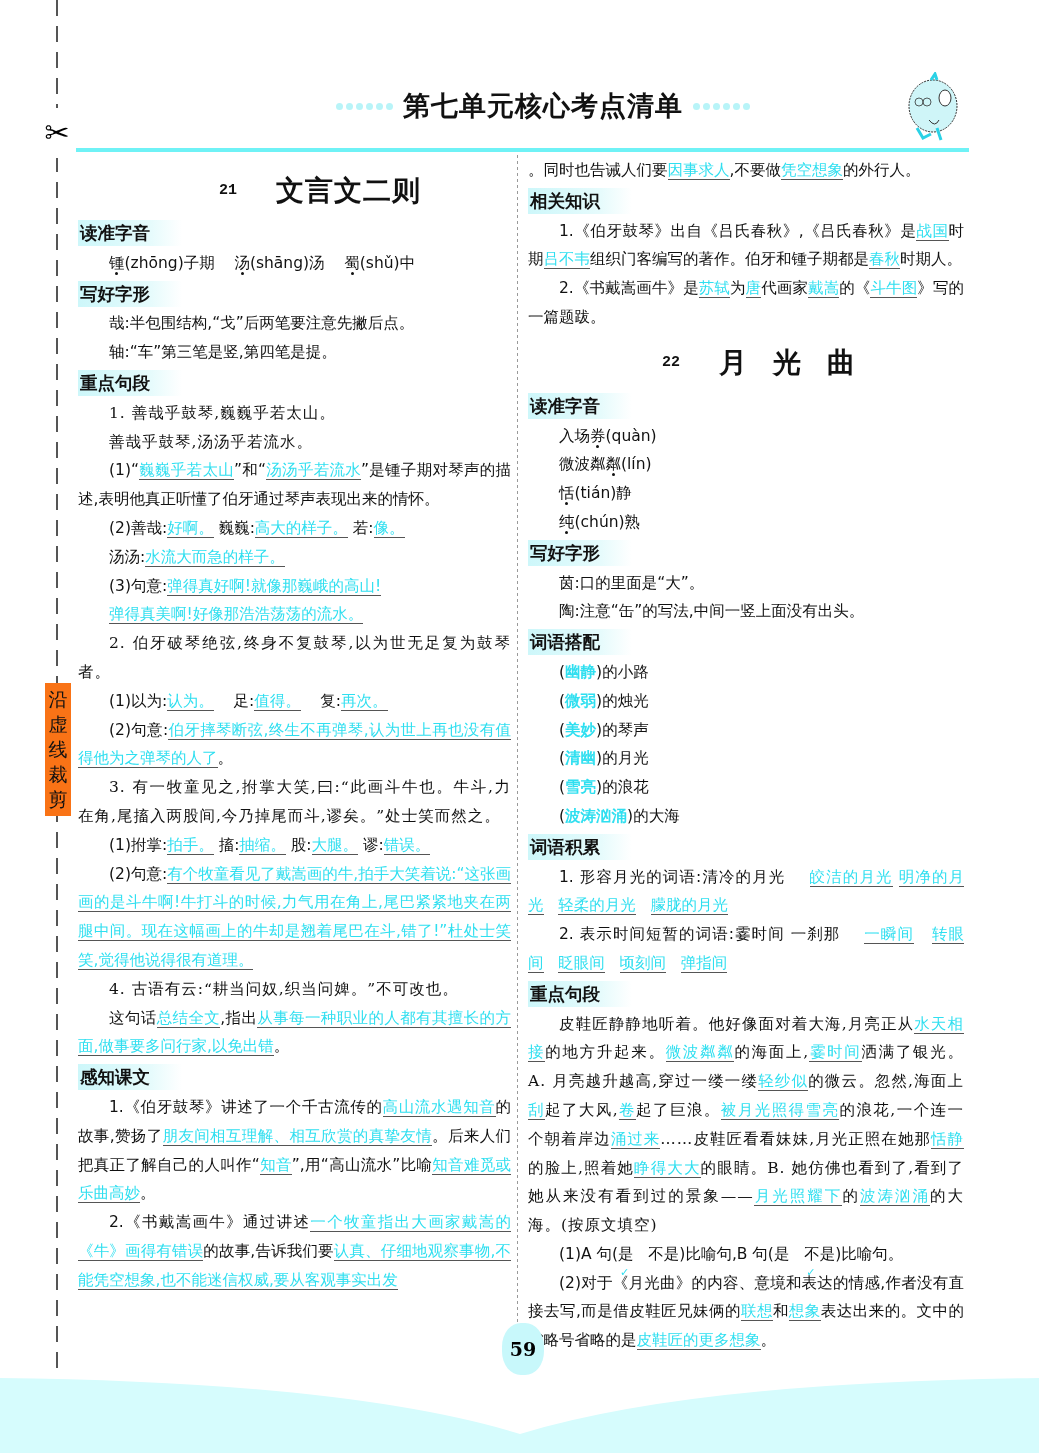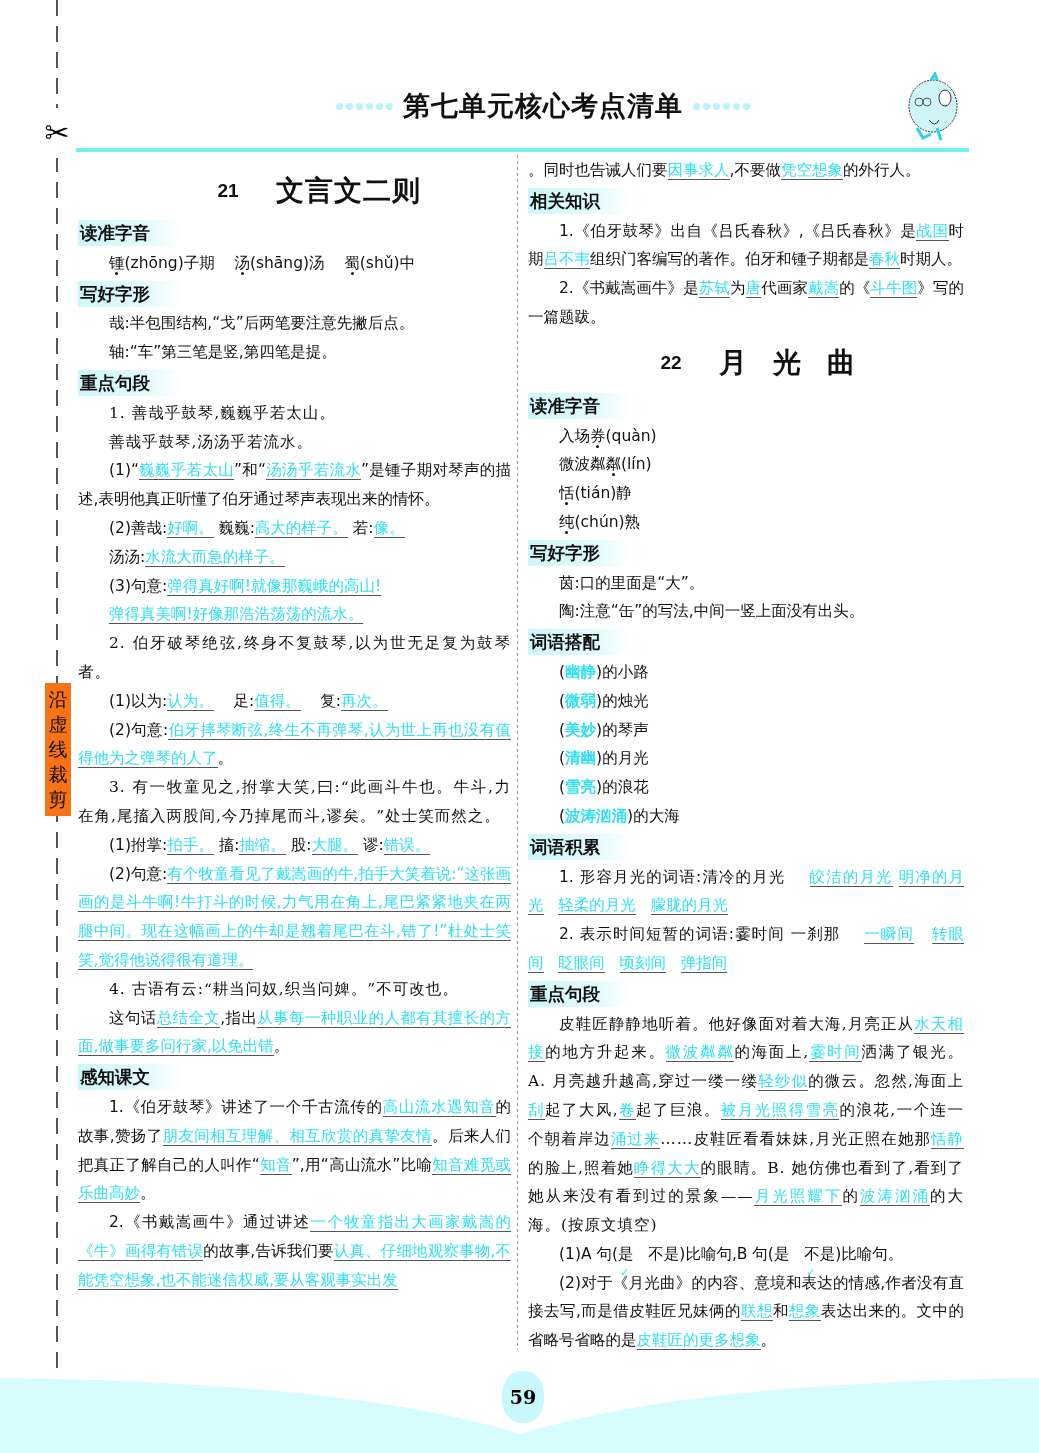--- a/index.html
+++ b/index.html
@@ -27,21 +27,21 @@
   
   .col-divider { position: absolute; left: 517px; top: 155px; width: 1px; height: 1195px;
     background-image: linear-gradient(#999 0 50%, transparent 50% 100%); background-size: 1px 6px; }
 
   .col { position: absolute; font-size: 15.5px; line-height: 28.8px; }
   .col-left { left: 78px; top: 165px; width: 433px; }
   .col-right { left: 528px; top: 156px; width: 436px; }
 
   .lesson-title { height: 52px; display: flex; align-items: center; justify-content: center; gap: 28px; margin-left: 40px; }
   .lesson-num { position: relative; width: 40px; height: 40px; display: flex; align-items: center; justify-content: center;
-    font-family: Liberation Sans, sans-serif; font-weight: bold; font-size: 19px; }
+    font-family: Liberation Mono, monospace; font-weight: bold; font-size: 15px; }
   .lesson-num::before { content: ""; position: absolute; left: -4px; top: 0; width: 40px; height: 40px; border-radius: 50%;
     background: #c7f6fa; z-index: -1; }
   .lesson-num::after { content: ""; position: absolute; left: 2px; top: 3px; width: 34px; height: 34px; border-radius: 50%;
     background: #fff; z-index: -1; }
   .lesson-name { font-family: "DejaVu Serif", serif; font-weight: bold; font-size: 28px; letter-spacing: 1px; }
   .lesson-name.spaced { letter-spacing: 26px; }
 
   .sec-head { display: inline-block; font-weight: bold; font-size: 17.5px; line-height: 26px; padding: 0 32px 0 2px;
     margin-top: 3px; background: linear-gradient(90deg, #cdf7fa 0%, #e6fbfc 70%, rgba(255,255,255,0) 100%); }
   .p { text-indent: 2em; text-align: justify; }
@@ -53,21 +53,21 @@
   .dot::after { content: ""; position: absolute; left: 50%; bottom: -3px; width: 3px; height: 3px; margin-left: -1.5px;
     border-radius: 50%; background: #111; }
   .chk { position: relative; }
   .chk::after { content: "✓"; position: absolute; left: 2px; top: 14px; color: #2fdff0; font-size: 11px; }
   .pair { display: flex; flex-direction: column; }
   .pair > span:first-child { width: 152px; }
 
   
   .footer-band { position: absolute; left: 0; top: 1375px; width: 1039px; height: 78px; background: #d6fcfd; }
   .footer-curve { position: absolute; left: 0; top: 1372px; width: 1039px; height: 70px; }
-  .page-num-wrap { position: absolute; left: 493px; top: 1368px; width: 60px; height: 58px;
+  .page-num-wrap { position: absolute; left: 493px; top: 1320px; width: 60px; height: 58px;
     display: flex; align-items: center; justify-content: center; }
   .page-num-badge { width: 42px; height: 52px; border-radius: 45%; background: #c8f8fb;
     display: flex; align-items: center; justify-content: center;
     font-family: "DejaVu Serif", serif; font-weight: bold; font-size: 19px; color: #000; }
 </style>
 </head>
 <body>
 
 <div class="cutline"></div>
 <div class="scissors">✂</div>

